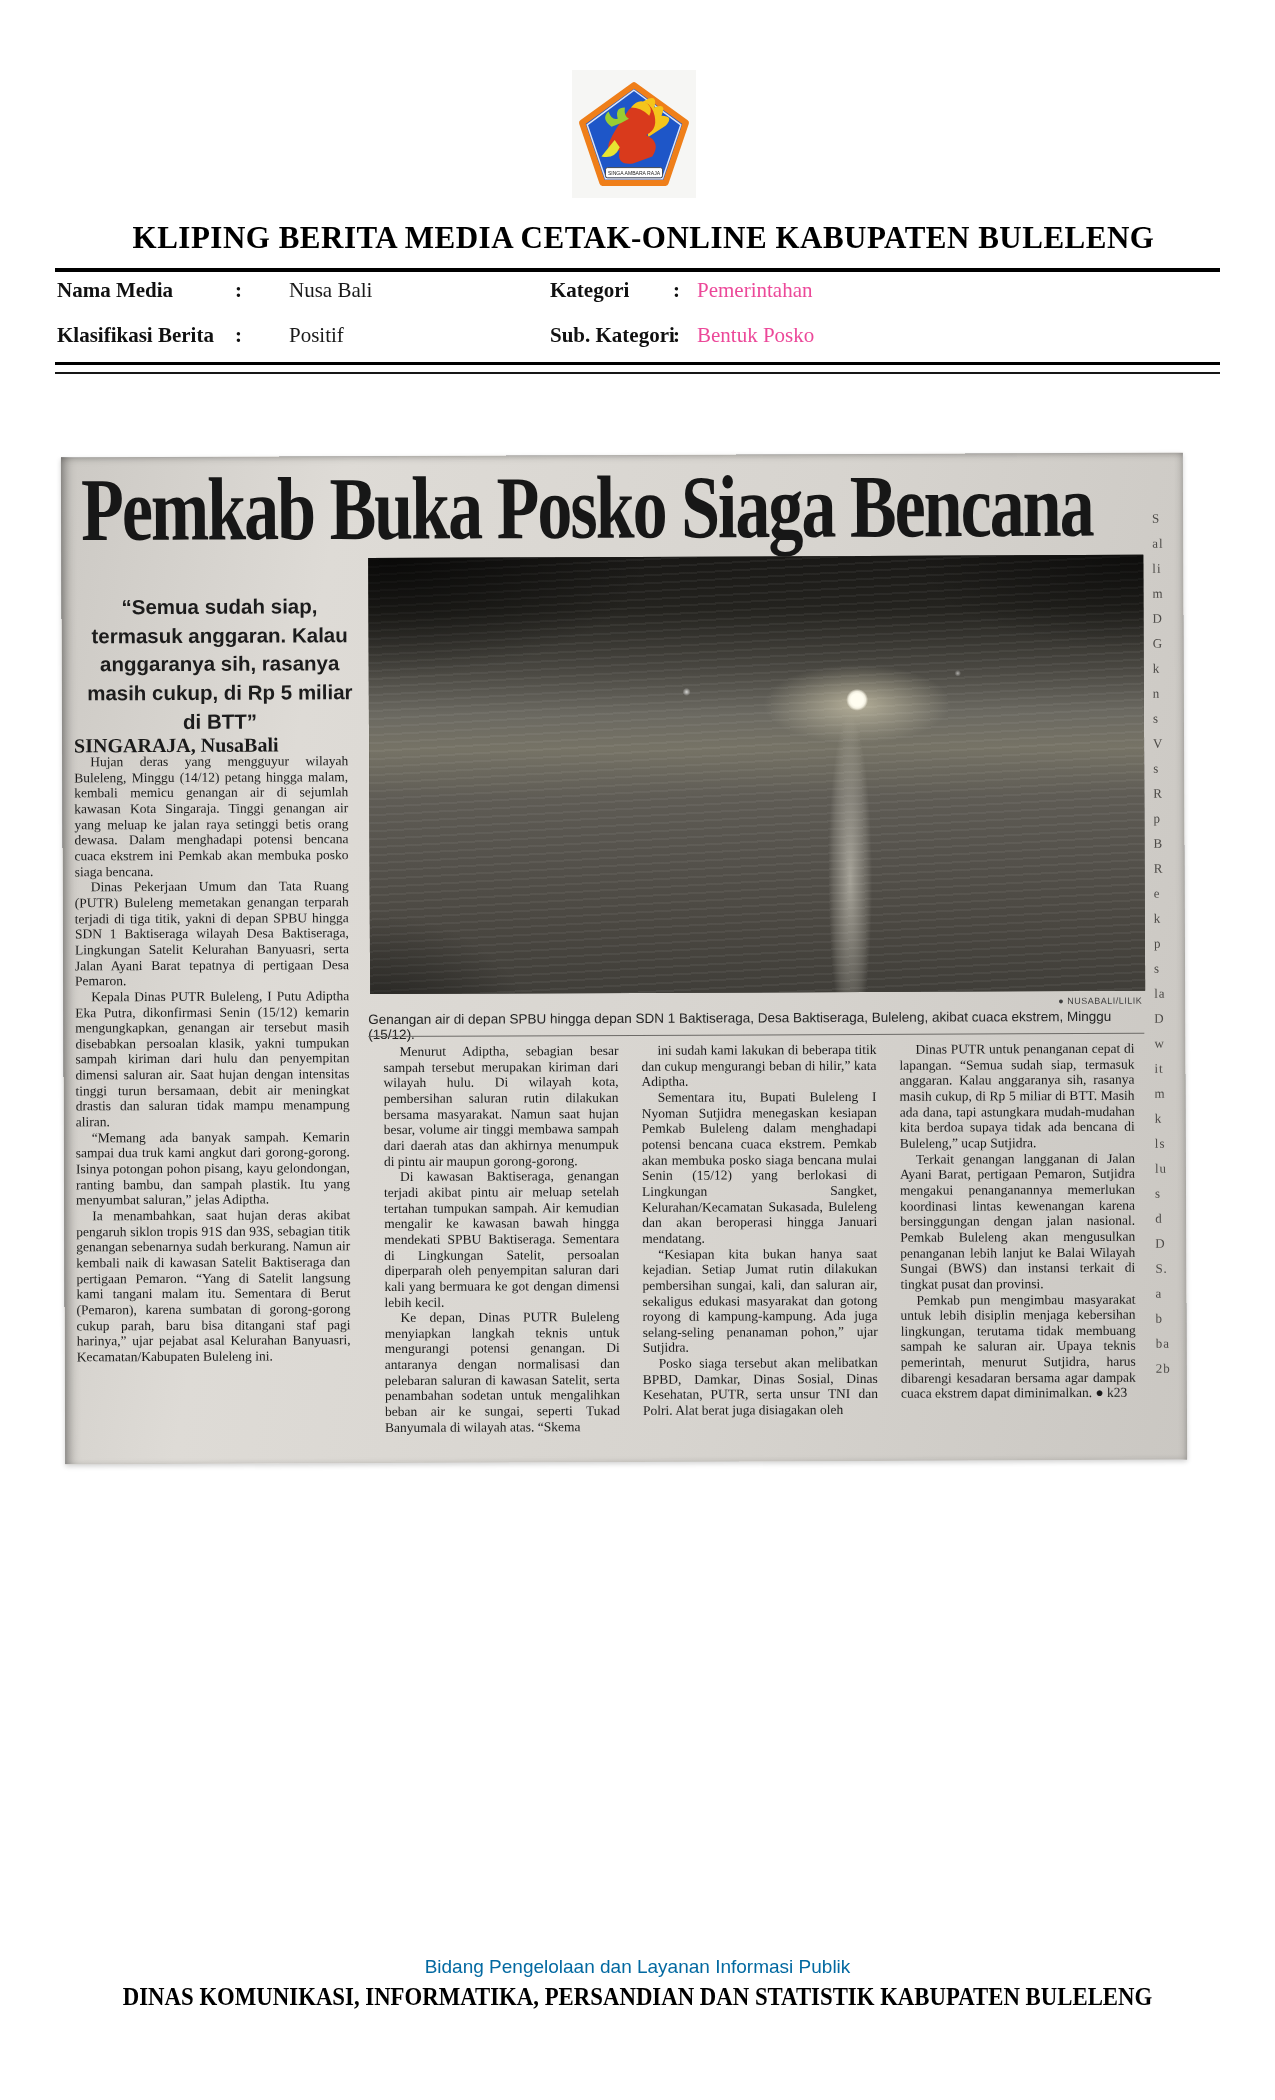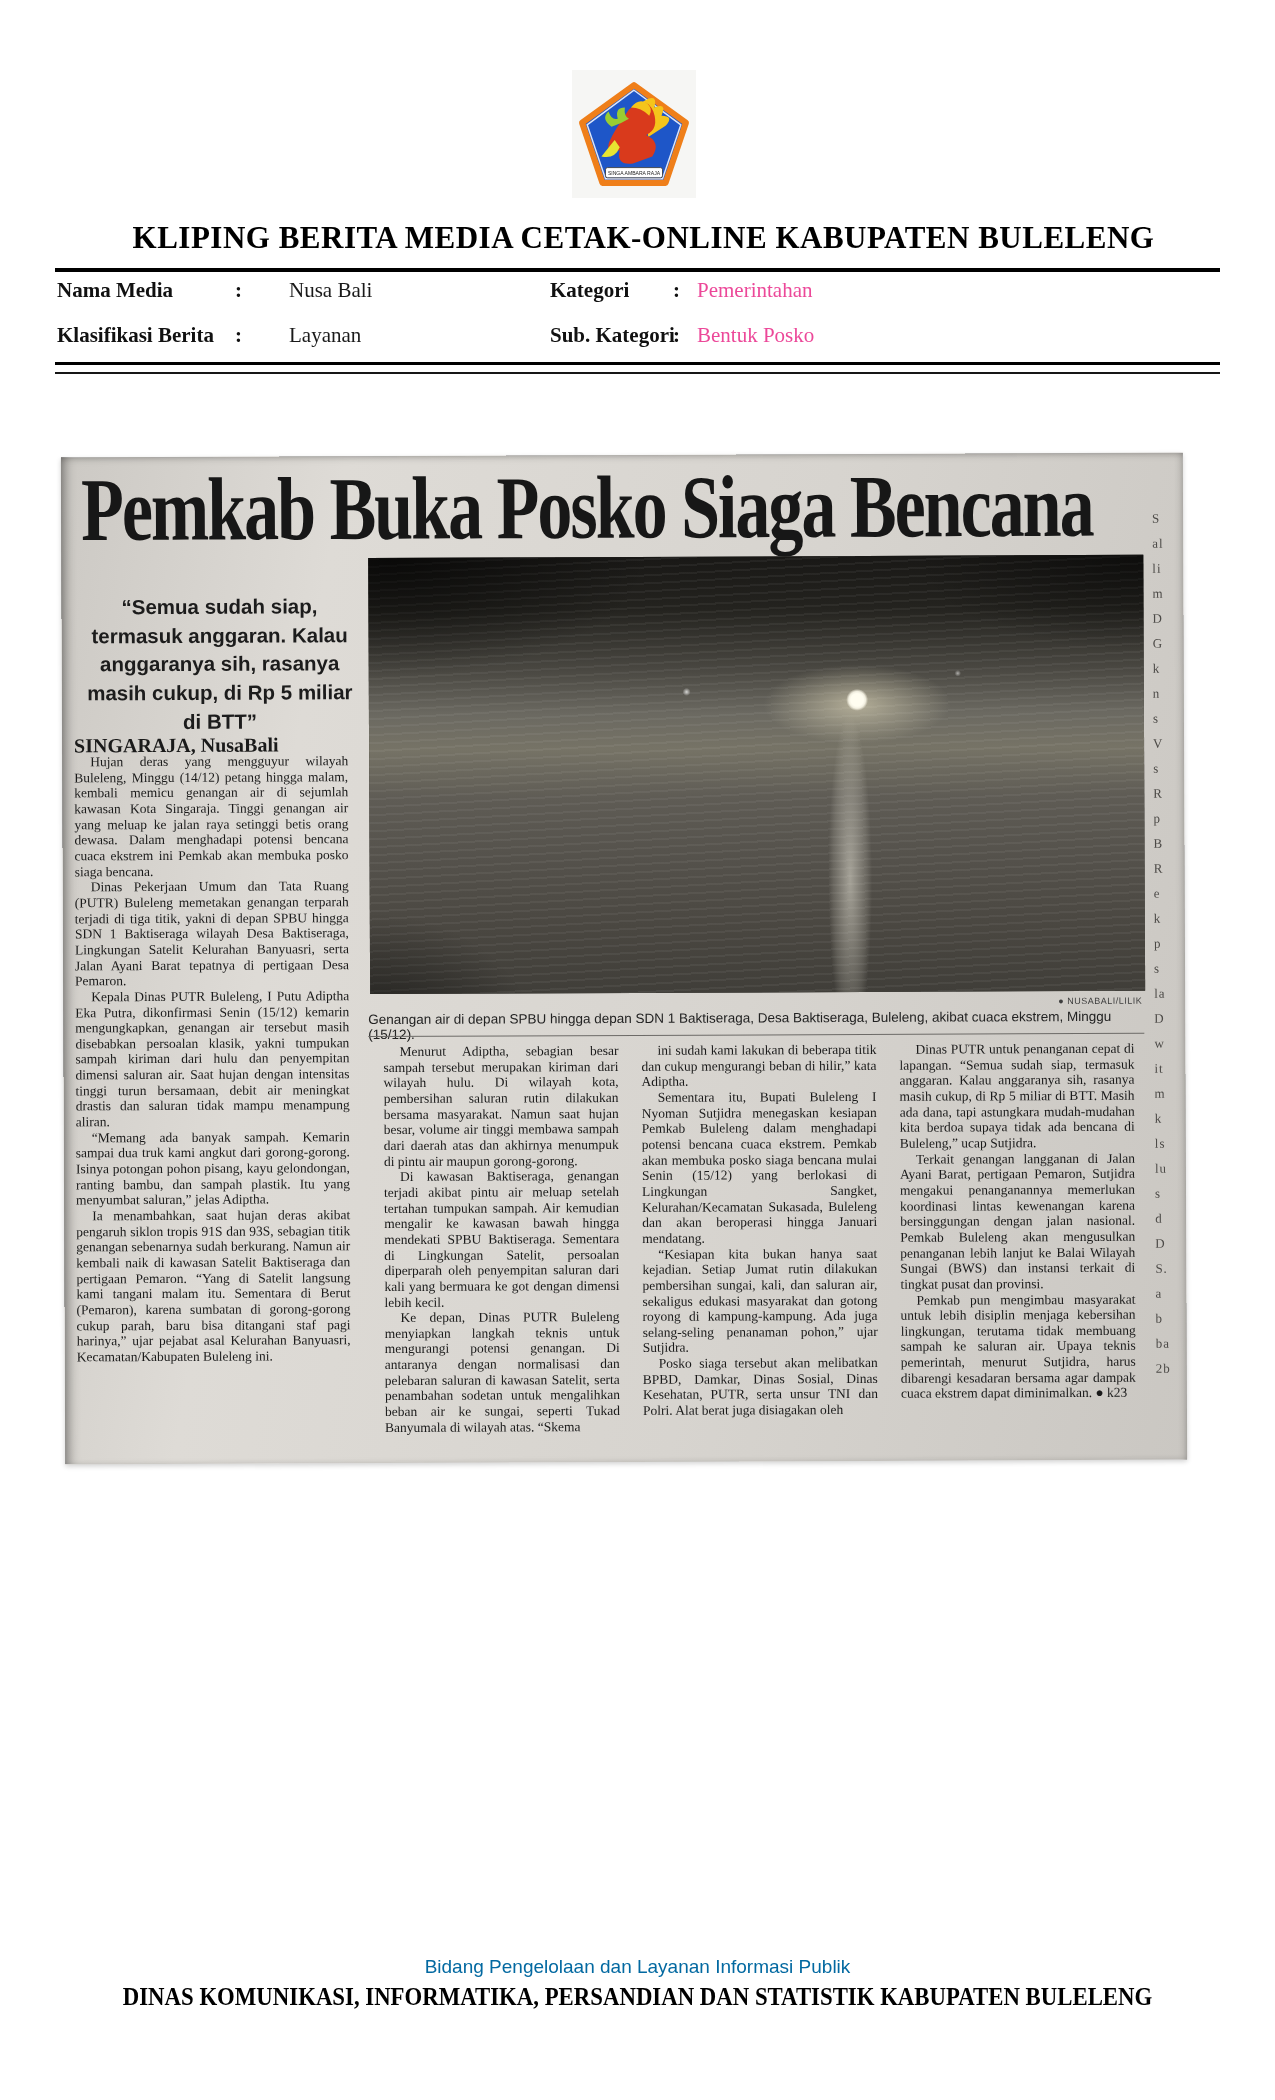--- a/index.html
+++ b/index.html
@@ -104,21 +104,21 @@
       <span class="m-label">Nama Media</span>
       <span class="m-colon1">:</span>
       <span class="m-value1">Nusa Bali</span>
       <span class="m-label2">Kategori</span>
       <span class="m-colon2">:</span>
       <span class="m-value2">Pemerintahan</span>
     </div>
     <div class="meta-row">
       <span class="m-label">Klasifikasi Berita</span>
       <span class="m-colon1">:</span>
-      <span class="m-value1">Layanan</span>
+      <span class="m-value1">Positif</span>
       <span class="m-label2">Sub. Kategori</span>
       <span class="m-colon2">:</span>
       <span class="m-value2">Bentuk Posko</span>
     </div>
   </div>
   <div class="rule-double"></div>
 
   <div class="clipping">
     <div class="headline">Pemkab Buka Posko Siaga Bencana</div>
     <div class="pullquote">“Semua sudah siap, termasuk anggaran. Kalau anggaranya sih, rasanya masih cukup, di Rp 5 miliar di BTT”</div>

